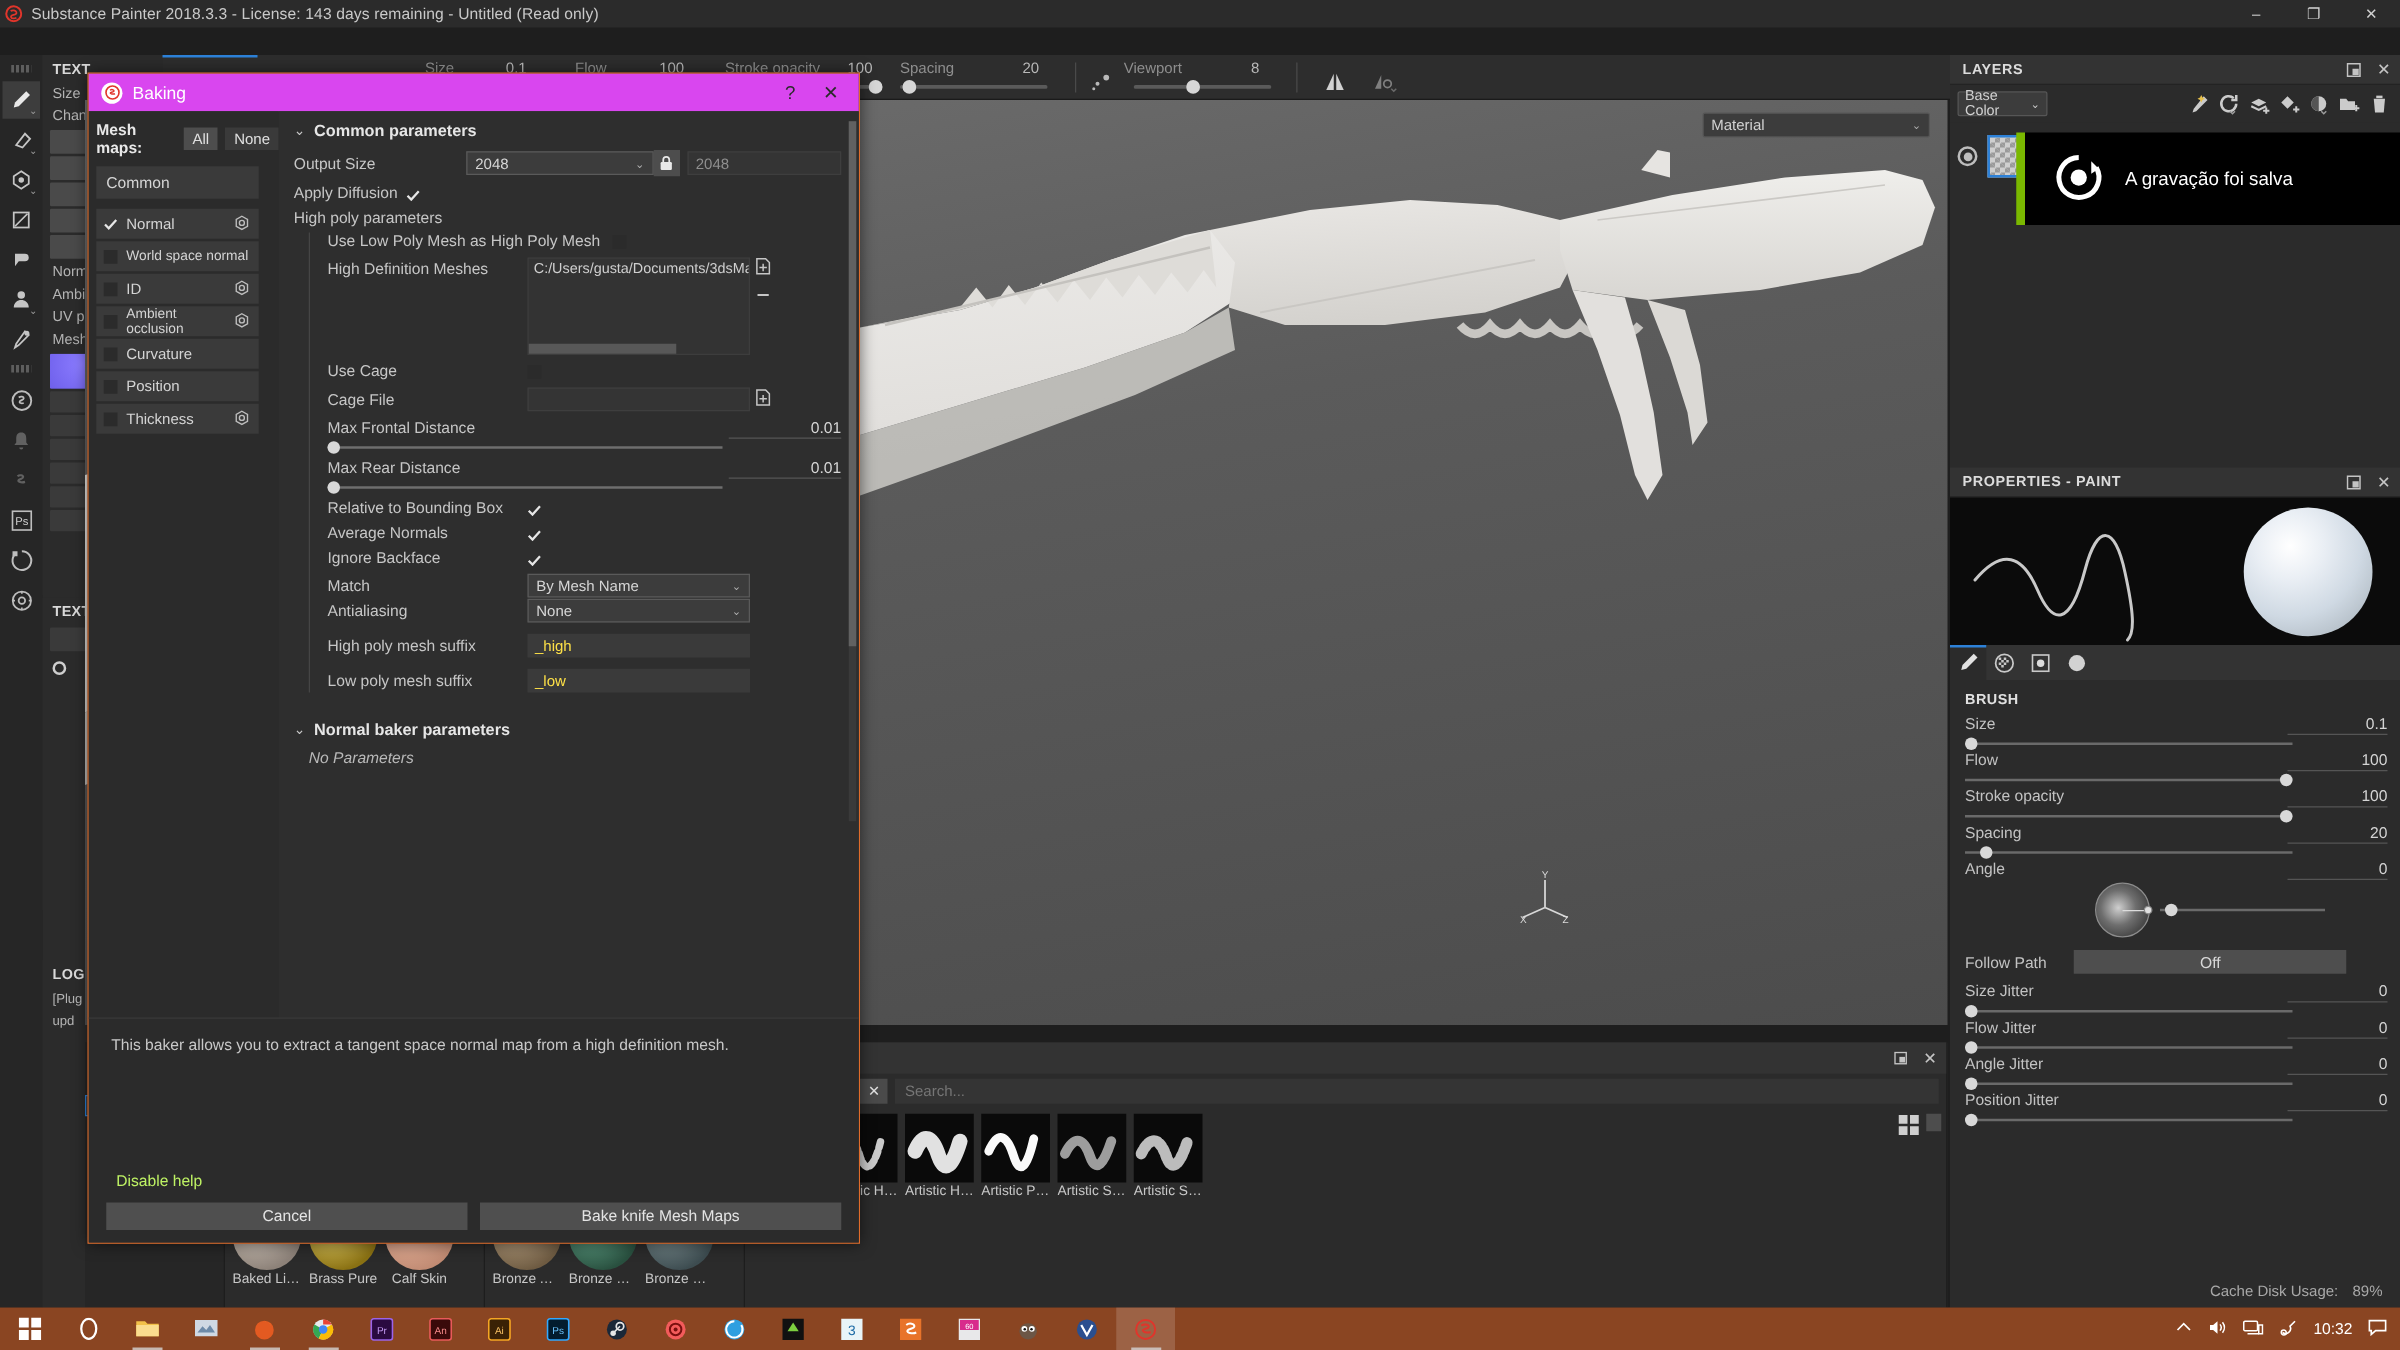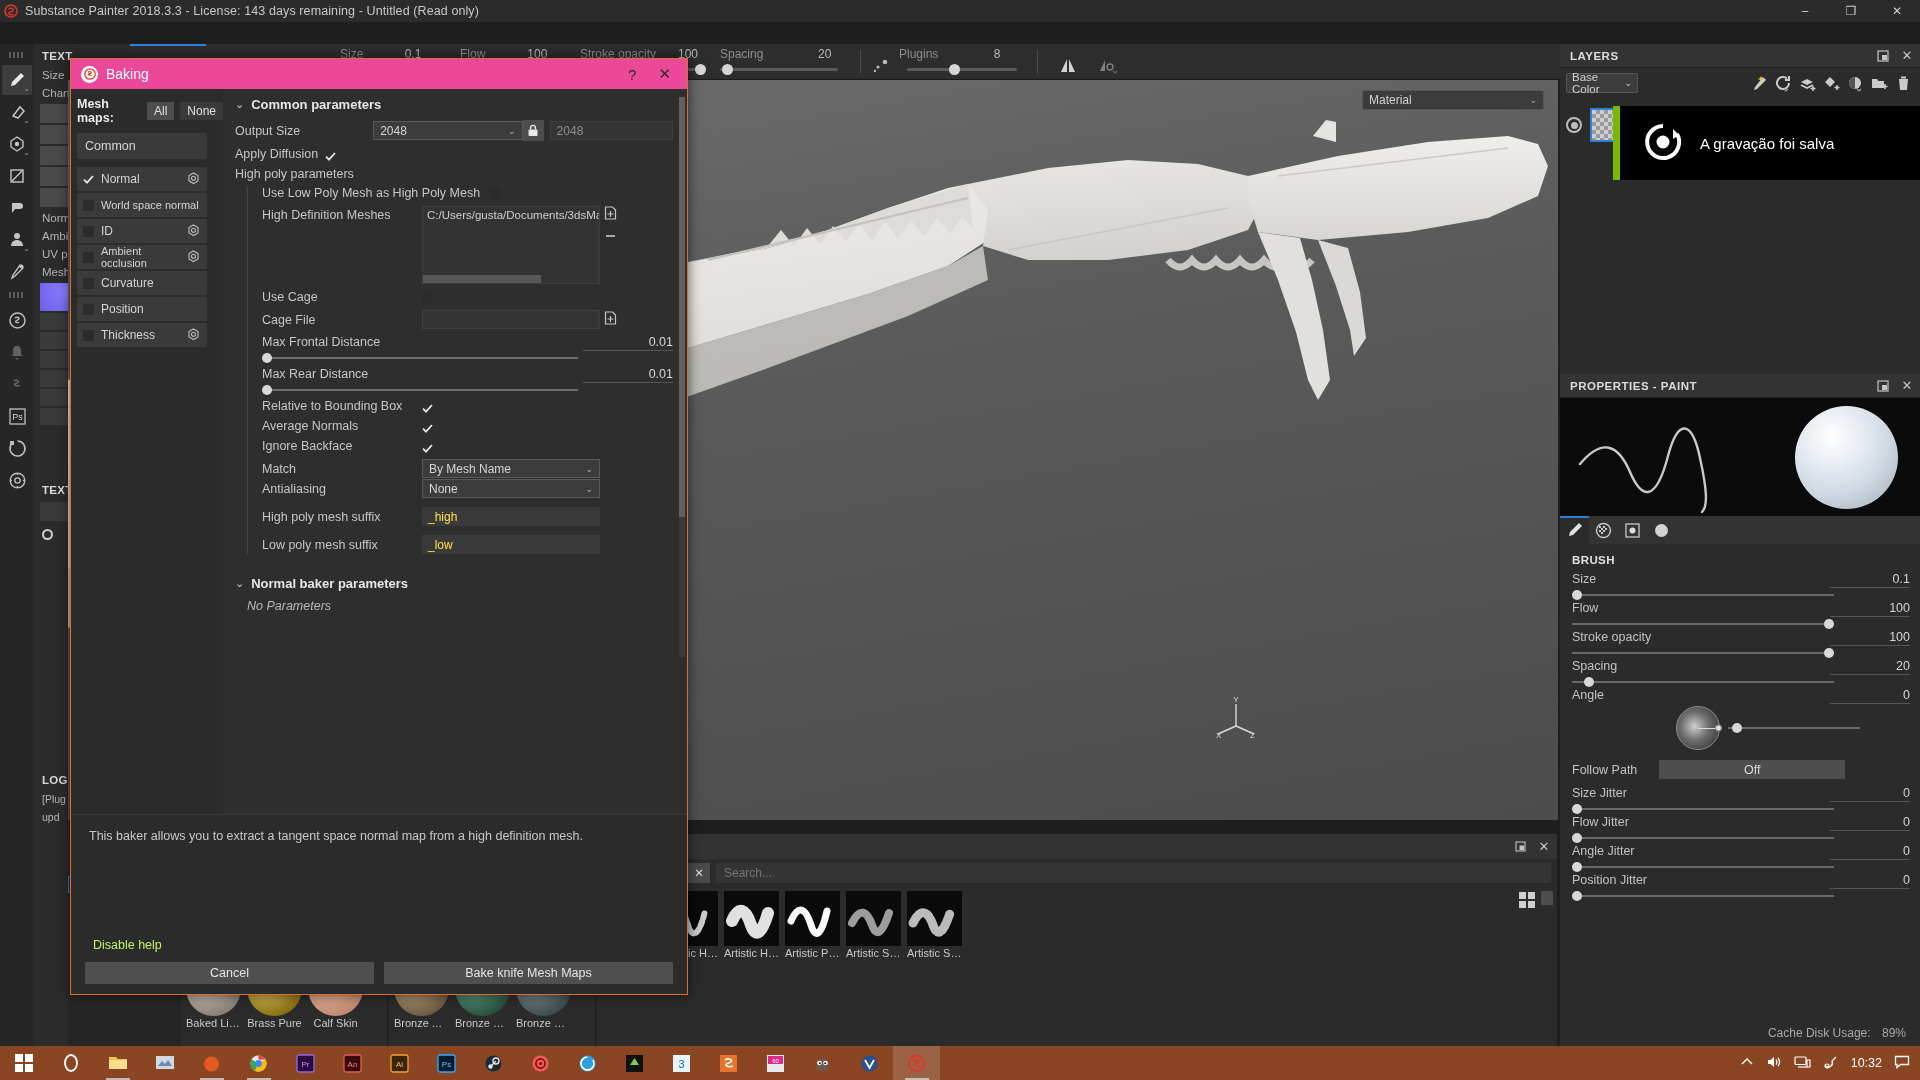--- a/index.html
+++ b/index.html
@@ -131,21 +131,21 @@
   .brush-body { padding:6px 10px 0 12px; }
   .brush-h { font-size:11.5px; font-weight:bold; color:#e0e0e0; letter-spacing:.4px; margin:4px 0 6px; }
   .pr-row { margin-bottom:5px; position:relative; }
   .pr-top { display:flex; align-items:baseline; }
   .pr-name { font-size:12.5px; color:#c2c2c2; }
   .pr-num { margin-left:auto; font-size:12.5px; color:#d4d4d4; min-width:40px; text-align:right;
             border-bottom:1px solid #555; padding-bottom:1px; width:80px; }
   .pr-track { margin-top:6px; height:2px; background:#6a6a6a; position:relative; width:262px; }
   .pr-knob { position:absolute; top:-4px; width:10px; height:10px; border-radius:50%; background:#d8d8d8; }
   .follow-row { display:flex; align-items:center; margin-bottom:7px; }
-  .follow-btn { margin-left:22px; width:186px; height:19px; background:#4e4e4e; display:flex; align-items:center; justify-content:center; font-size:12.5px; color:#d8d8d8; }
+  .follow-btn { margin-left:22px; width:218px; height:19px; background:#4e4e4e; display:flex; align-items:center; justify-content:center; font-size:12.5px; color:#d8d8d8; }
   .angle-dial { width:44px; height:44px; border-radius:50%; background:radial-gradient(circle at 42% 46%, #cfcfcf 0%, #6e6e6e 42%, #4a4a4a 70%, #3a3a3a 100%); border:1px solid #8d8d8d; position:relative; }
   .angle-dial .needle { position:absolute; left:50%; top:50%; width:21px; height:1px; background:#ddd; }
   .angle-dial .dot { position:absolute; right:-3px; top:50%; width:7px; height:7px; border-radius:50%; background:#e0e0e0; border:1px solid #888; transform:translateY(-50%); }
 
   
   .shelf { position:absolute; left:68px; bottom:34px; width:1490px; height:212px; background:#262626; display:flex; }
   .shelf-pane { background:#2b2b2b; border-right:1px solid #1d1d1d; display:flex; flex-direction:column; }
   .sh-head { height:25px; background:#333; display:flex; align-items:center; padding:0 6px 0 10px; }
   .sh-head h3 { font-size:11.5px; font-weight:bold; letter-spacing:.5px; color:#dcdcdc; }
   .sh-filter { height:28px; display:flex; align-items:center; gap:6px; padding:0 6px; }
@@ -177,21 +177,21 @@
   .tb-item.active { background:rgba(255,255,255,.16); }
   .tb-item .underline { position:absolute; bottom:0; left:12px; width:24px; height:2px; background:#d5d5d5; opacity:.8; }
   .tray { margin-left:auto; display:flex; align-items:center; gap:12px; padding-right:10px; color:#fff; font-size:12.5px; }
 
   
   .dlg {
     position:absolute; left:70px; top:58px; width:618px; height:937px;
     background:#2e2e2e; border:1px solid #e06c2a; z-index:50;
     box-shadow:0 0 12px rgba(0,0,0,.6); display:flex; flex-direction:column;
   }
-  .dlg-title { height:30px; background:#ec4899; display:flex; align-items:center; padding:0 8px 0 10px; }
+  .dlg-title { height:30px; background:#d946ef; display:flex; align-items:center; padding:0 8px 0 10px; }
   .dlg-title .dt-ic { width:17px; height:17px; background:#fff; border-radius:50%; display:flex; align-items:center; justify-content:center; margin-right:8px; }
   .dlg-title .dt-txt { font-size:14px; color:#fff; }
   .dlg-title .dt-act { margin-left:auto; display:flex; gap:22px; align-items:center; padding-right:8px; }
   .dlg-title .dt-act span { font-size:15px; color:#2b2b2b; }
   .dlg-body { flex:1; display:flex; min-height:0; }
   .dlg-left { width:152px; background:#2b2b2b; padding:8px 0 0 6px; }
   .mm-head { display:flex; align-items:center; gap:6px; margin-bottom:8px; }
   .mm-head b { font-size:12.5px; color:#e8e8e8; }
   .mm-btn { height:18px; padding:0 7px; background:#4d4d4d; font-size:12px; color:#e0e0e0; display:flex; align-items:center; }
   .mm-btn.none { background:#3a3a3a; }
@@ -303,21 +303,21 @@
     <div class="ts-param" style="width:22px;justify-content:center;padding-top:8px">
       <svg width="20" height="20" viewBox="0 0 20 20">
           <circle cx="14" cy="6" r="2.3" fill="#b9b9b9"></circle>
           <circle cx="7" cy="11" r="1.6" fill="#b9b9b9"></circle>
           <circle cx="4" cy="15" r="1.2" fill="#b9b9b9"></circle>
         </svg>
     </div>
 
     <div class="ts-param" style="width:128px;margin-left:6px">
       <div class="ts-row">
-          <span class="ts-lbl">Plugins</span>
+          <span class="ts-lbl">Viewport</span>
         <span class="ts-val" style="width:56px">8</span>
         </div>
       <div class="ts-track" style="width:110px;margin-left:8px">
           <i class="ts-knob" style="left:42px"></i>
         </div>
     </div>
 
     <div class="ts-sep"></div>
 
     <div class="ts-param" style="width:40px;align-items:center;justify-content:center;padding-top:7px">

